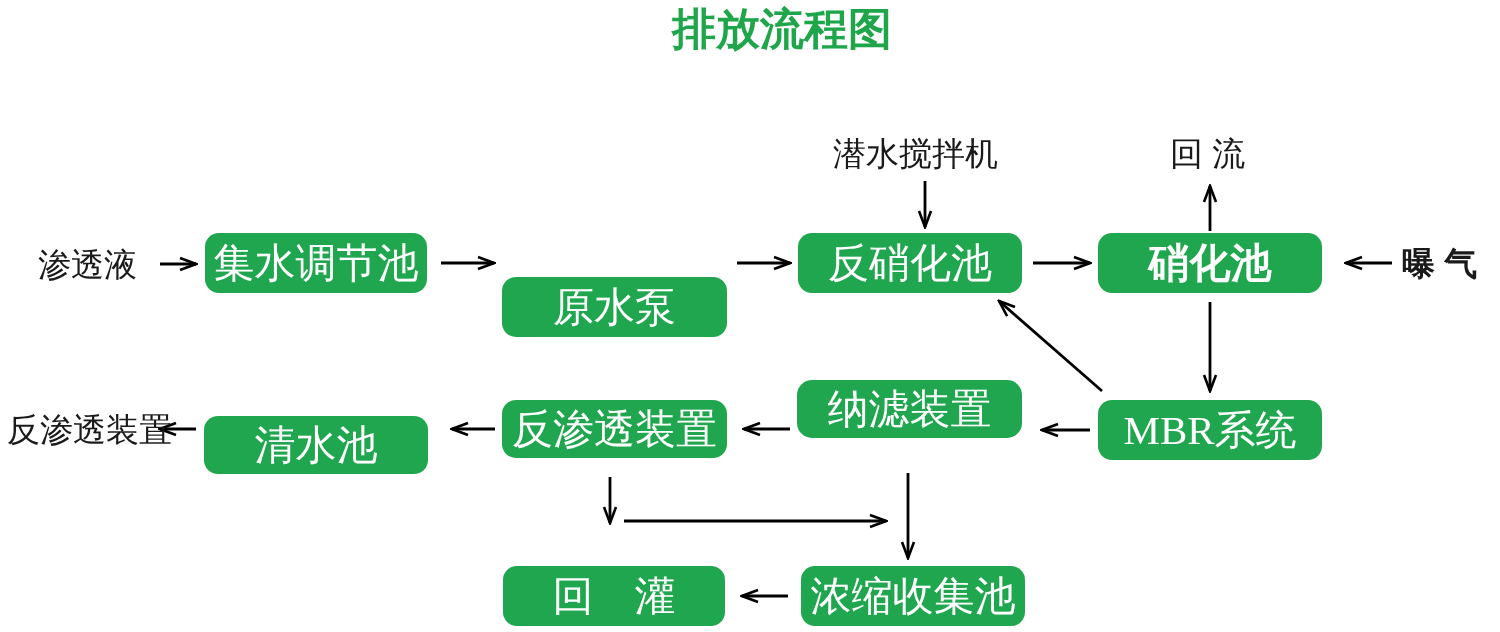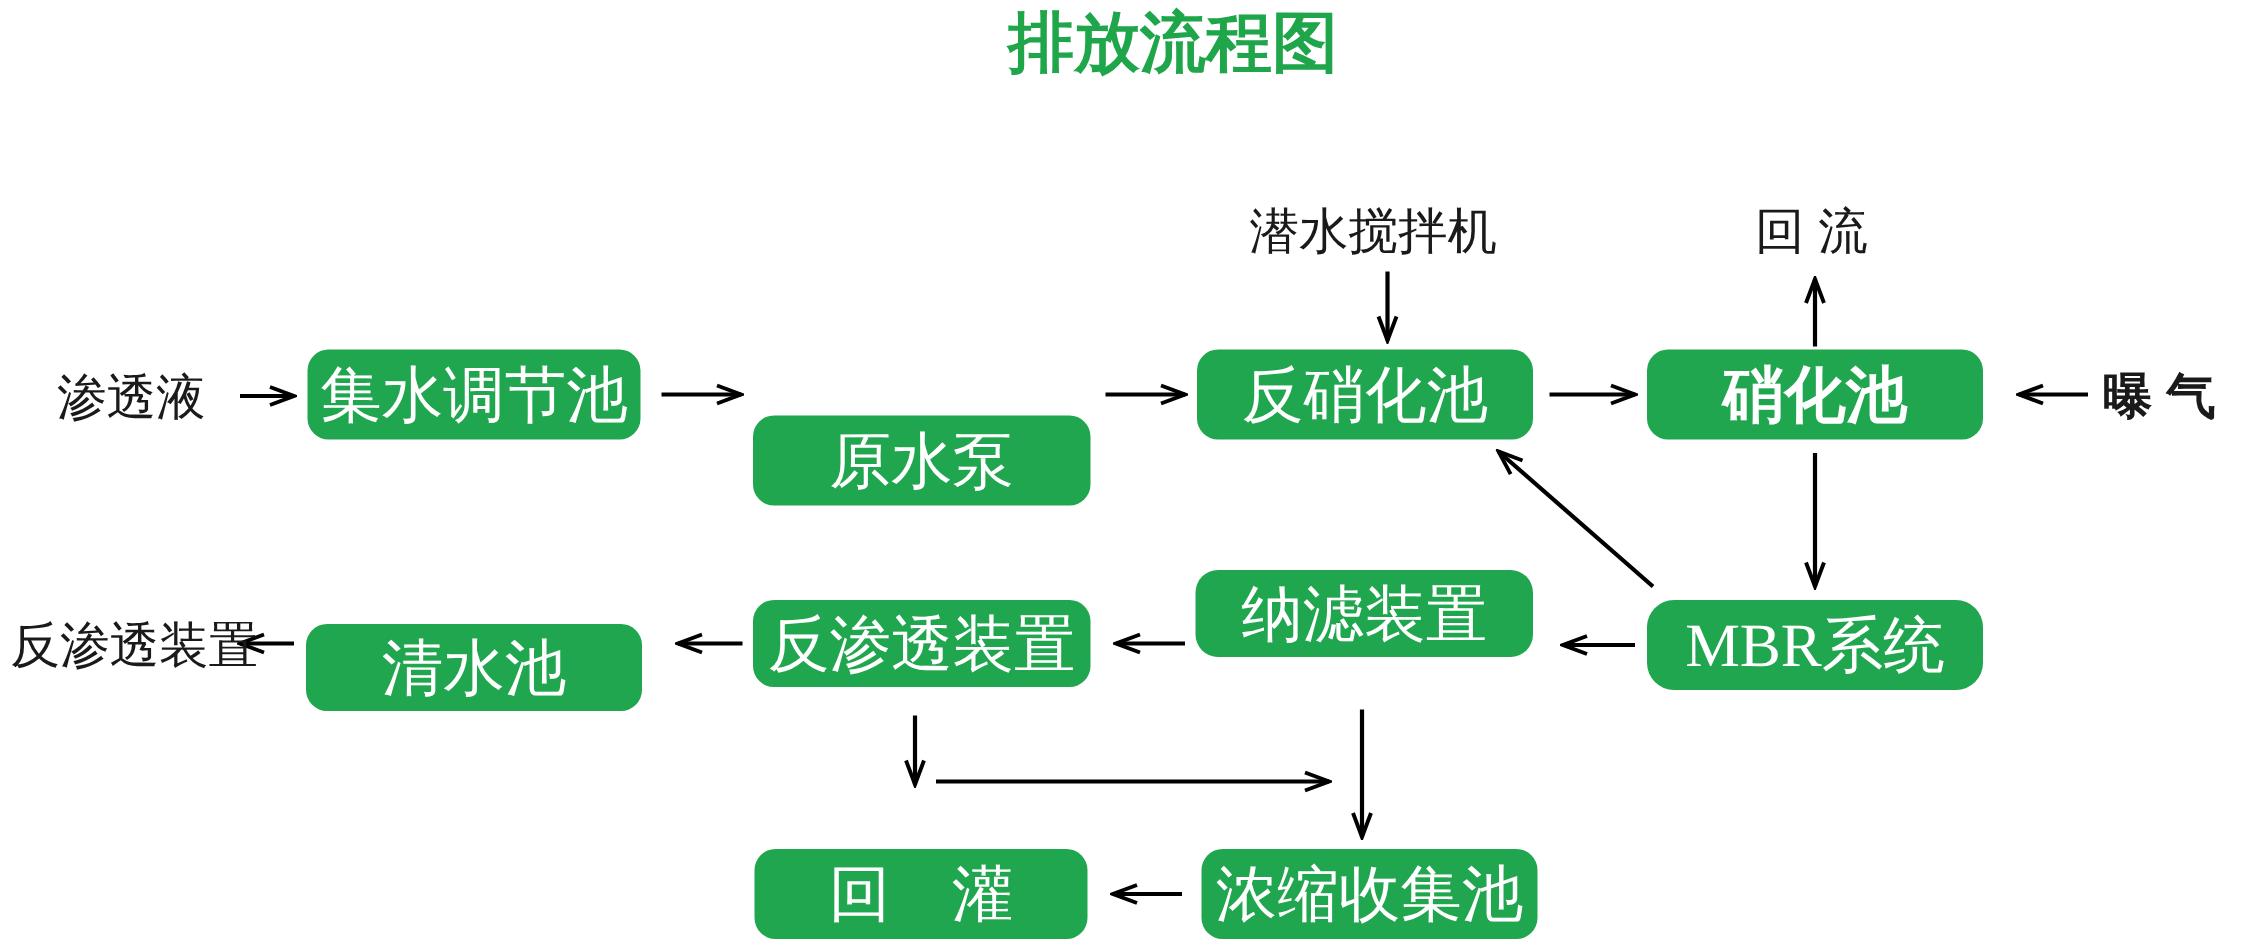--- a/index.html
+++ b/index.html
@@ -92,21 +92,21 @@
   </svg>
 
   <div class="node" style="left:205px; top:233px; width:222px; height:60px;">集水调节池</div>
   <div class="node" style="left:502px; top:233px; width:225px; height:60px;margin-top:44px;">原水泵</div>
   <div class="node" style="left:798px; top:233px; width:224px; height:60px;">反硝化池</div>
   <div class="node" style="left:1098px; top:233px; width:224px; height:60px;font-weight:bold;">硝化池</div>
 
   <div class="node" style="left:204px; top:400px; width:224px; height:58px;margin-top:16px;">清水池</div>
   <div class="node" style="left:502px; top:400px; width:225px; height:58px;">反渗透装置</div>
   <div class="node" style="left:797px; top:380px; width:225px; height:58px;border-radius:15px;">纳滤装置</div>
-  <div class="node" style="left:1098px; top:400px; width:224px; height:60px;border-radius:18px;">MBR系统</div>
+  <div class="node" style="left:1098px; top:400px; width:224px; height:60px;">MBR系统</div>
 
   <div class="node" style="left:503px; top:566px; width:222px; height:60px;">回　灌</div>
   <div class="node" style="left:801px; top:566px; width:224px; height:60px;">浓缩收集池</div>
 
   <div class="flow-label" style="left:38px; top:245px;">渗透液</div>
   <div class="flow-label" style="left:833px; top:134px;">潜水搅拌机</div>
   <div class="flow-label" style="left:1170px; top:134px;">回 流</div>
   <div class="flow-label" style="left:1402px; top:244px;font-weight:bold;">曝 气</div>
   <div class="flow-label" style="left:7px; top:410px;">反渗透装置</div>
 

